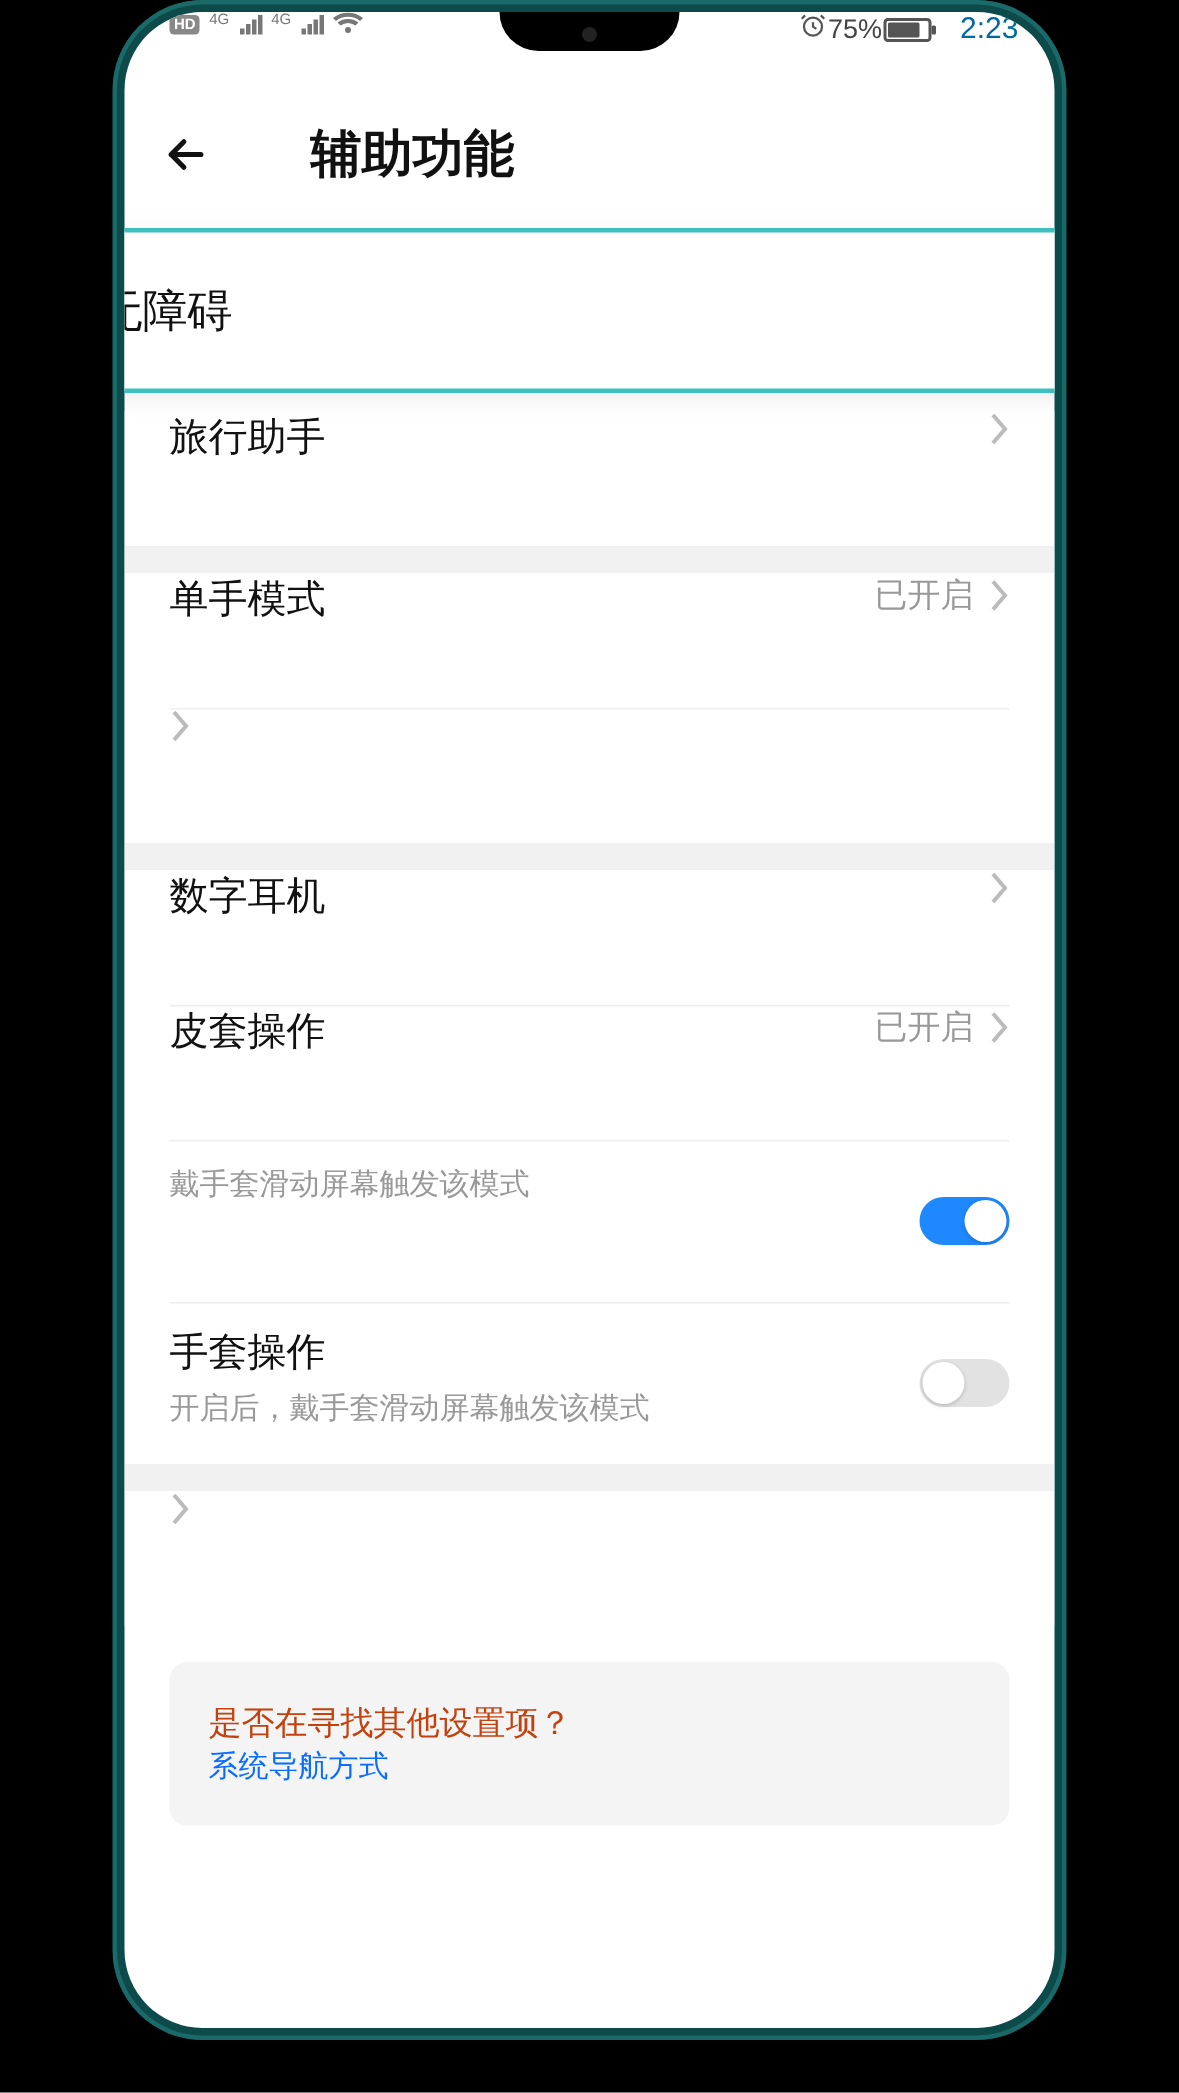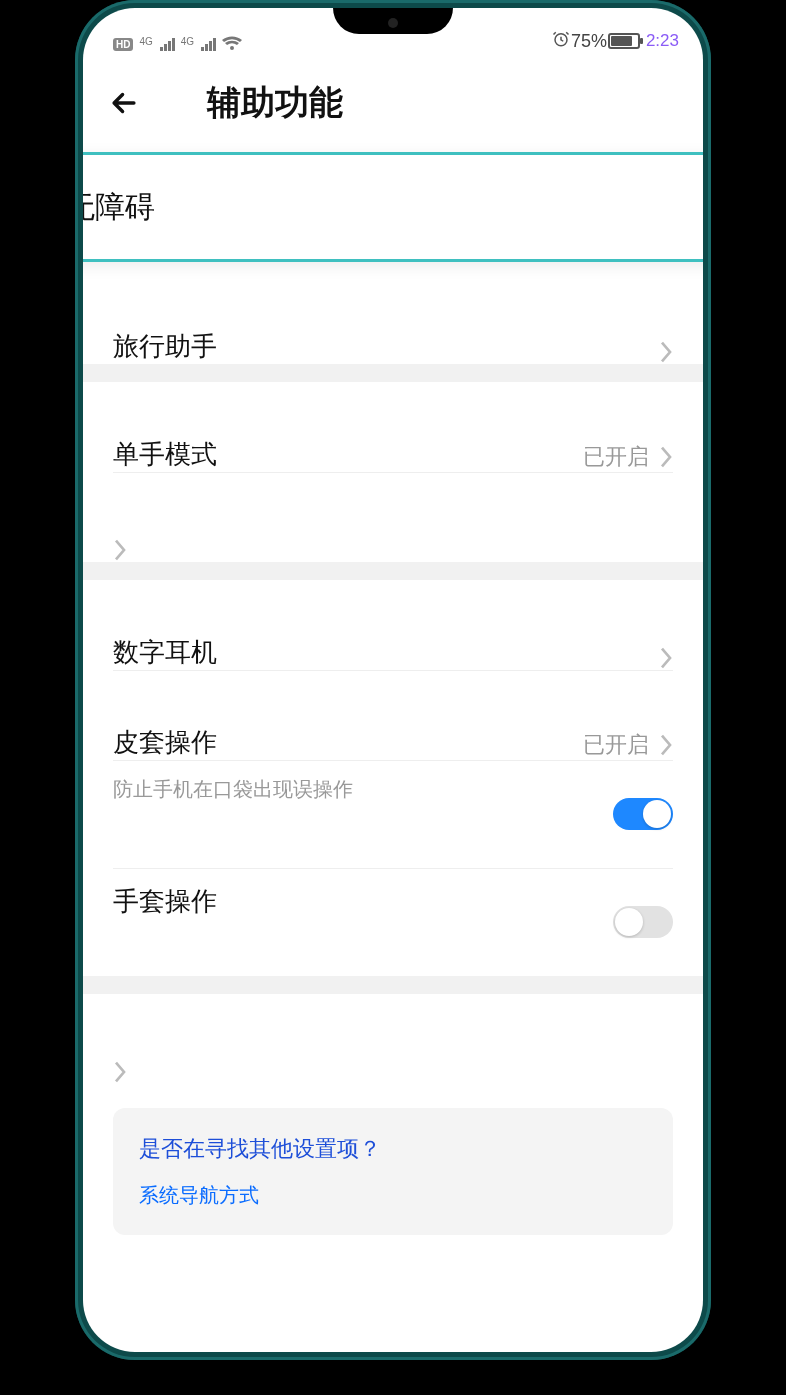--- a/index.html
+++ b/index.html
@@ -46,21 +46,21 @@
   .notch-dot {
     position: absolute;
     left: 50%; top: 10px;
     transform: translateX(-50%);
     width: 10px; height: 10px;
     background: #222; border-radius: 50%;
   }
   .statusbar {
     height: 44px;
     display: flex;
-    align-items: flex-end;
+    align-items: flex-start;
     justify-content: space-between;
     padding: 0 24px 0 30px;
     font-size: 18px;
     color: #555;
     position: relative;
     z-index: 5;
   }
   .status-left, .status-right { display: flex; align-items: center; gap: 6px; }
   .status-right { gap: 1px; }
   .hd-badge {
@@ -77,21 +77,21 @@
   .sig span:nth-child(2){height:7px}
   .sig span:nth-child(3){height:10px}
   .sig span:nth-child(4){height:13px}
   .s4g{font-size:10px;color:#777;align-self:flex-start;margin-right:1px;}
   .wifi-icon svg{display:block}
   .alarm-icon{font-size:16px;color:#555;}
   .batt-text{font-size:18px;color:#444;}
   .batt { width:32px;height:16px;border:2px solid #555;border-radius:3px;position:relative;}
   .batt::after{content:"";position:absolute;right:-5px;top:3px;width:3px;height:6px;background:#555;border-radius:1px;}
   .batt-fill{position:absolute;left:1px;top:1px;bottom:1px;width:75%;background:#555;border-radius:1px;}
-  .clock{font-size:17px;color:#8b5cf6;margin-left:5px;}
+  .clock{font-size:20px;color:#0369a1;margin-left:18px;}
 
   .header {
     display: flex;
     align-items: center;
     padding: 28px 24px 32px 24px;
     gap: 22px;
   }
   .back-arrow svg { display:block; }
   .title {
     font-size: 34px;
@@ -113,21 +113,21 @@
     display:flex; align-items:center;
     padding: 0 42px 0 52px;
     justify-content:space-between;
   }
   .highlight-row .label{ font-size:30px; color:#111; }
 
   .list { position:relative; }
   .section-gap { height: 18px; background: #f1f1f1; }
   .row {
     display:flex;
-    align-items:flex-end;
+    align-items:flex-start;
     padding: 0 30px;
     min-height: 90px;
     background:#fff;
     justify-content: space-between;
     position:relative;
   }
   .row + .row.bordered::before {
     content:"";
     position:absolute; top:0; left:30px; right:30px; height:1px;
     background:#eee;
@@ -152,21 +152,21 @@
   }
   .toggle.on .knob{ right:2px;}
   .toggle.off .knob{ left:2px;}
 
   .search-card {
     margin: 24px 30px;
     background:#f4f4f4;
     border-radius:12px;
     padding:26px;
   }
-  .search-card .q{ font-size:22px; color:#1d4ed8; margin-bottom:18px;}
+  .search-card .q{ font-size:22px; color:#c2410c; }
   .search-card .link{ font-size:20px; color:#0a6cff; font-weight:500;}
 
   .spacer-below-highlight{ height: 116px; }
 
 </style>
 </head>
 <body>
 
 <div class="phone">
   <div class="screen">
@@ -284,32 +284,33 @@
           <span class="chev">
               <svg width="14" height="24" viewBox="0 0 10 18" fill="none" stroke="#bbb" stroke-width="2">
                 <path d="M2 2l6 7-6 7"></path>
               </svg>
             </span>
         </span>
       </div>
 
       <div class="row row-tall bordered">
         <div class="col">
-          <span class="sub">防止手机在口袋出现误操作</span>
+          <span class="sub">戴手套滑动屏幕触发该模式</span>
         </div>
         <span class="right">
           <span class="toggle on">
               <span class="knob"></span>
             </span>
         </span>
       </div>
 
       <div class="row row-tall bordered">
         <div class="col">
           <span class="label">手套操作</span>
+          <span class="sub">开启后，戴手套滑动屏幕触发该模式</span>
         </div>
         <span class="right">
           <span class="toggle off">
               <span class="knob"></span>
             </span>
         </span>
       </div>
 
       <div class="section-gap"></div>
 

